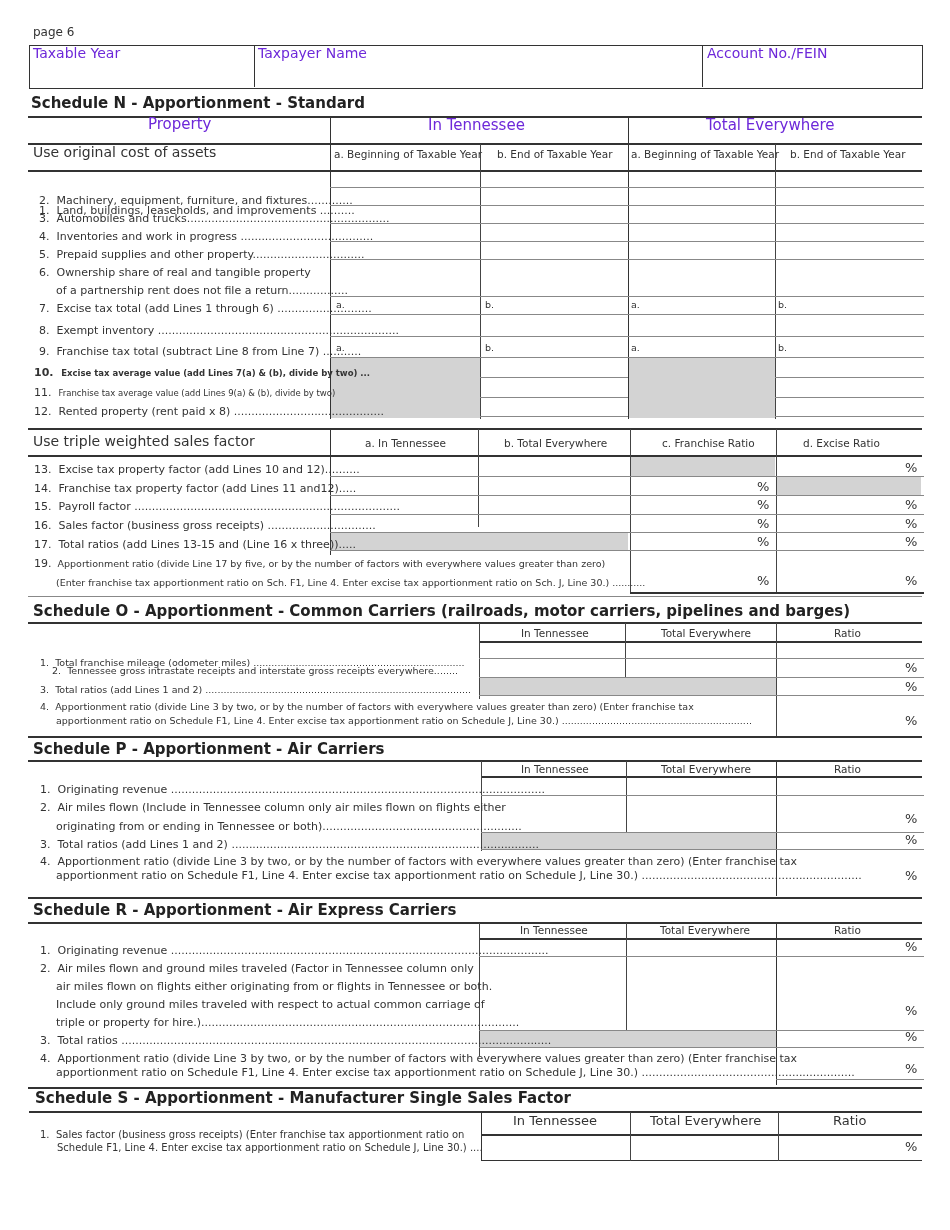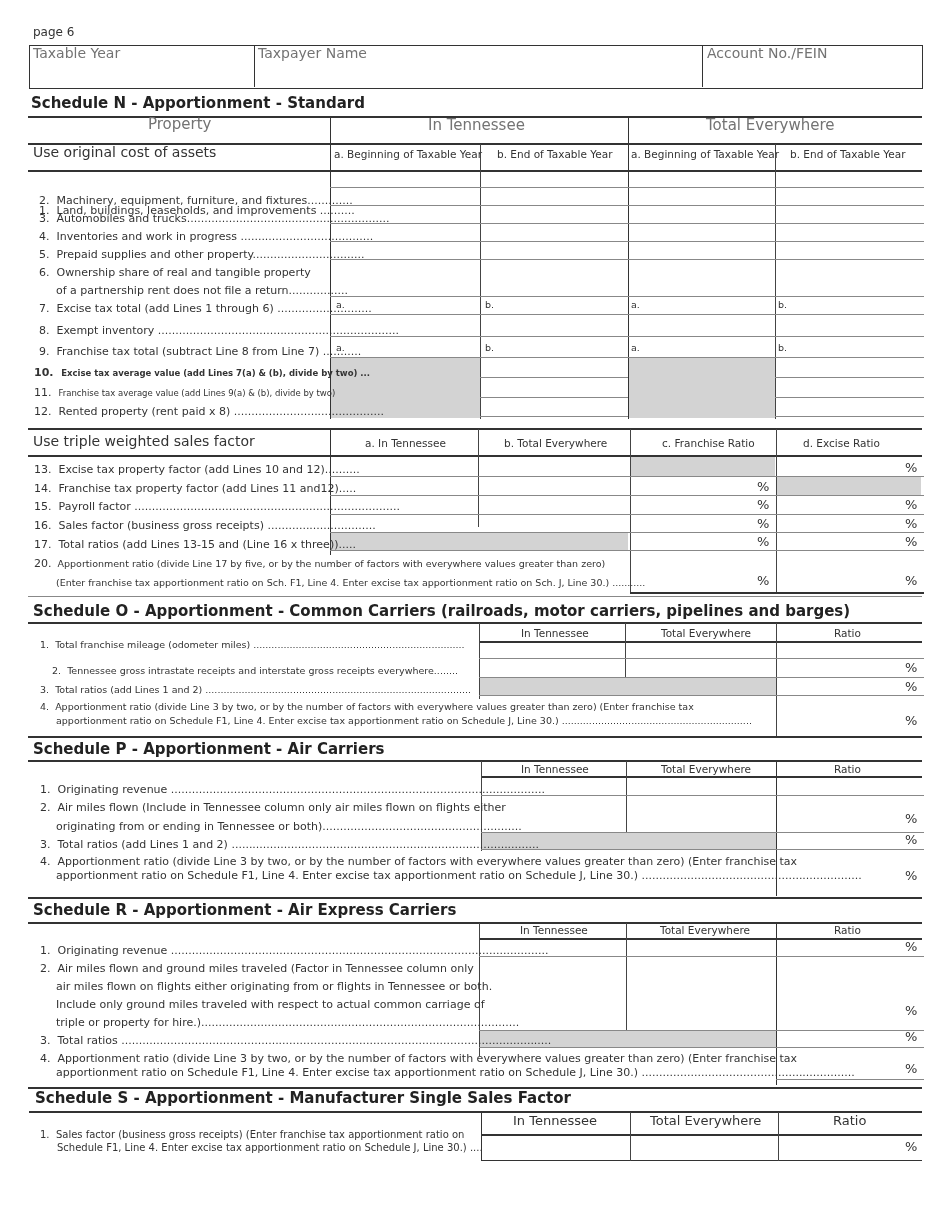--- a/index.html
+++ b/index.html
@@ -1,21 +1,21 @@
 <!DOCTYPE html>
 <html><head>
 <meta charset="utf-8">
 <style>
   html, body { margin: 0; padding: 0; background: #fff; }
   body { width: 950px; height: 1230px; position: relative; overflow: hidden;
          font-family: "DejaVu Sans", sans-serif; color: #2a2a2a; }
   .t { position: absolute; white-space: nowrap; font-size: 11px; color: #333; line-height: 14px; }
   .t.sm { font-size: 9.5px; }
   .hdr { font-size: 10.5px; color: #333; }
-  .big { font-size: 15px; color: #737373; }
+  .big { font-size: 15px; color: #6d28d9; }
   .title { position: absolute; font-size: 15px; font-weight: bold; color: #222; white-space: nowrap; }
   .hl { position: absolute; height: 0; border-top: 1px solid #555; }
   .hl.thin { border-top: 1px solid #888; }
   .hl.thick { border-top: 2px solid #333; }
   .vl { position: absolute; width: 0; border-left: 1.5px solid #333; }
   .vl.thin { border-left: 1px solid #444; }
   .shade { position: absolute; background: #d3d3d3; }
   .pct { position: absolute; font-size: 13px; color: #333; }
   .box { position: absolute; border: 1.5px solid #333; }
   .field { position: absolute; }
@@ -163,21 +163,21 @@
 <div class="hl thin" style="left:330px;top:532px;width:594px;"></div>
 <div class="hl thin" style="left:330px;top:550px;width:594px;"></div>
 <div class="hl thick" style="left:630px;top:592px;width:294px;"></div>
 <div class="hl thin" style="left:28px;top:596px;width:894px;"></div>
 
 <div class="t" style="left:34px;top:463px;"><span>13.</span>&nbsp;&nbsp;<span>Excise tax property factor (add Lines 10 and 12)..........</span></div>
 <div class="t" style="left:34px;top:482px;"><span>14.</span>&nbsp;&nbsp;<span>Franchise tax property factor (add Lines 11 and12).....</span></div>
 <div class="t" style="left:34px;top:500px;"><span>15.</span>&nbsp;&nbsp;<span>Payroll factor ............................................................................</span></div>
 <div class="t" style="left:34px;top:519px;"><span>16.</span>&nbsp;&nbsp;<span>Sales factor (business gross receipts) ...............................</span></div>
 <div class="t" style="left:34px;top:538px;"><span>17.</span>&nbsp;&nbsp;<span>Total ratios (add Lines 13-15 and (Line 16 x three)).....</span></div>
-<div class="t sm" style="left:34px;top:557px;"><span style="font-size:11px">20.</span>&nbsp;&nbsp;<span>Apportionment ratio (divide Line 17 by five, or by the number of factors with everywhere values greater than zero)</span></div>
+<div class="t sm" style="left:34px;top:557px;"><span style="font-size:11px">19.</span>&nbsp;&nbsp;<span>Apportionment ratio (divide Line 17 by five, or by the number of factors with everywhere values greater than zero)</span></div>
 <div class="t sm" style="left:56px;top:576px;">(Enter franchise tax apportionment ratio on Sch. F1, Line 4.  Enter excise tax apportionment ratio on Sch. J, Line 30.) ...........</div>
 
 <div class="pct" style="left:905px;top:460px;">%</div>
 <div class="pct" style="left:757px;top:479px;">%</div>
 <div class="pct" style="left:757px;top:497px;">%</div>
 <div class="pct" style="left:905px;top:497px;">%</div>
 <div class="pct" style="left:757px;top:516px;">%</div>
 <div class="pct" style="left:905px;top:516px;">%</div>
 <div class="pct" style="left:757px;top:534px;">%</div>
 <div class="pct" style="left:905px;top:534px;">%</div>
@@ -211,21 +211,21 @@
 <div class="hl thick" style="left:479px;top:641px;width:443px;"></div>
 <div class="vl thin" style="left:479px;top:623px;height:76px;"></div>
 <div class="vl thin" style="left:625px;top:623px;height:58px;"></div>
 <div class="vl thin" style="left:776px;top:623px;height:113px;"></div>
 <div class="hl thin" style="left:479px;top:658px;width:445px;"></div>
 <div class="hl thin" style="left:479px;top:677px;width:445px;"></div>
 <div class="hl thin" style="left:479px;top:695px;width:445px;"></div>
 <div class="shade" style="left:480px;top:678px;width:296px;height:17px;"></div>
 <div class="hl thick" style="left:28px;top:736px;width:894px;"></div>
 
-<div class="t sm" style="left:40px;top:638px;"><span>1.</span>&nbsp;&nbsp;<span>Total franchise mileage (odometer miles) ......................................................................</span></div>
+<div class="t sm" style="left:40px;top:656px;"><span>1.</span>&nbsp;&nbsp;<span>Total franchise mileage (odometer miles) ......................................................................</span></div>
 <div class="t sm" style="left:52px;top:664px;"><span>2.</span>&nbsp;&nbsp;<span>Tennessee gross intrastate receipts and interstate gross receipts everywhere........</span></div>
 <div class="t sm" style="left:40px;top:683px;"><span>3.</span>&nbsp;&nbsp;<span>Total ratios (add Lines 1 and 2) ........................................................................................</span></div>
 <div class="t sm" style="left:40px;top:700px;"><span>4.</span>&nbsp;&nbsp;<span>Apportionment ratio (divide Line 3 by two, or by the number of factors with everywhere values greater than zero)  (Enter franchise tax</span></div>
 <div class="t sm" style="left:56px;top:714px;">apportionment ratio on Schedule F1, Line 4.  Enter excise tax apportionment ratio on Schedule J, Line 30.) ...............................................................</div>
 
 <div class="pct" style="left:905px;top:660px;">%</div>
 <div class="pct" style="left:905px;top:679px;">%</div>
 <div class="pct" style="left:905px;top:713px;">%</div>
 
 <div class="field" style="left:481px;top:643px;width:143px;height:14px;"></div>

